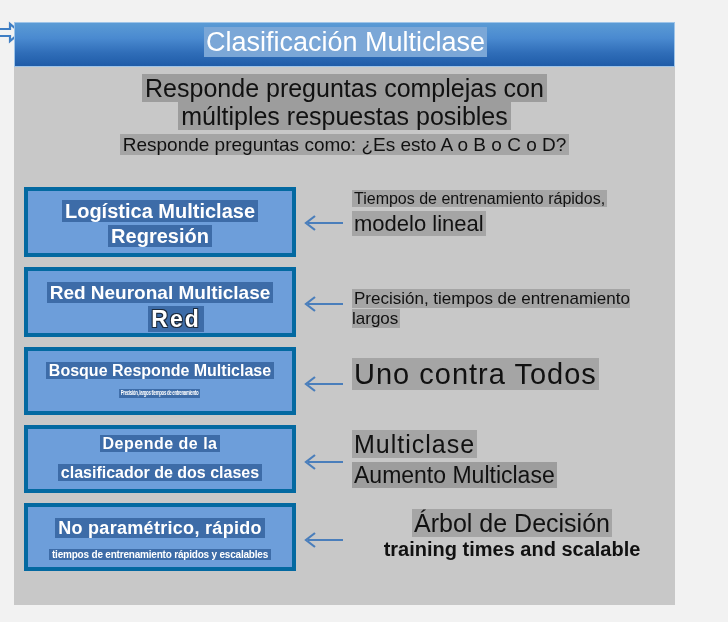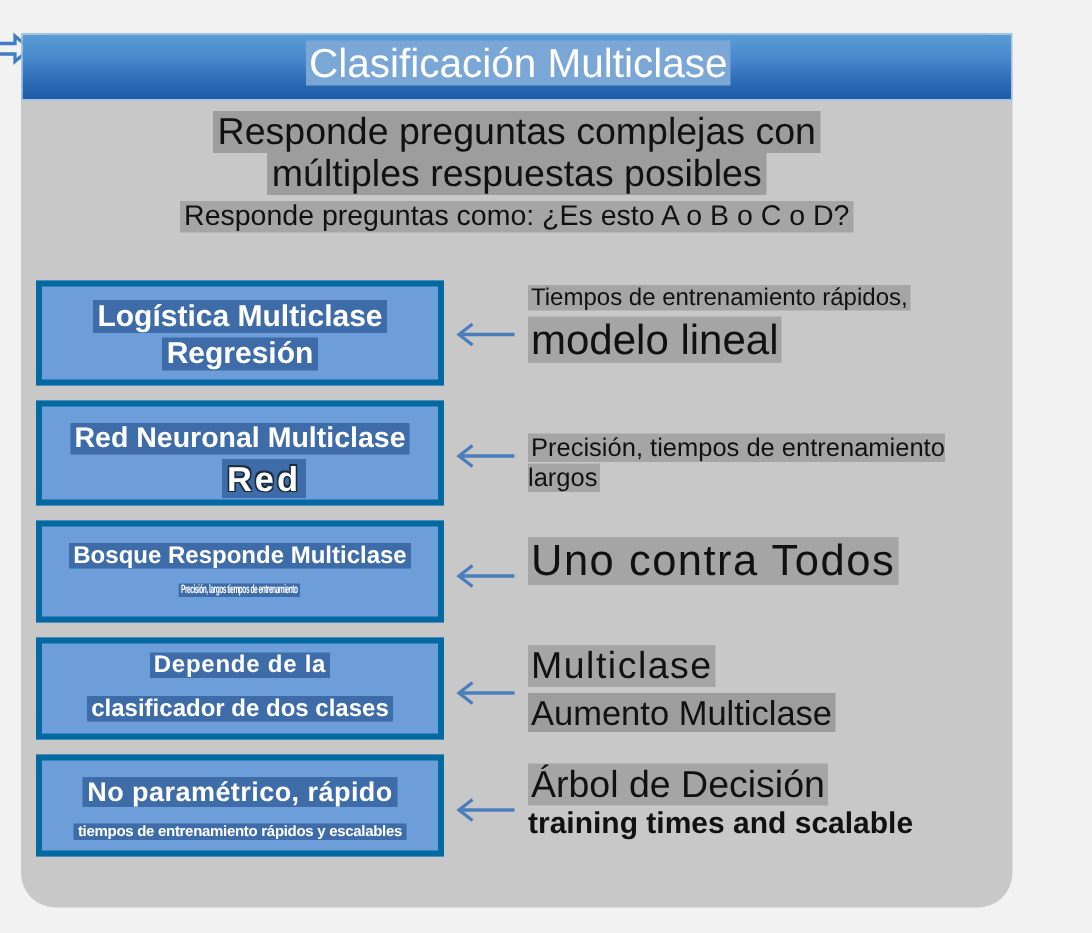--- a/index.html
+++ b/index.html
@@ -6,21 +6,20 @@
   body{
     width:728px;height:622px;
     background:#f2f2f2;
     font-family:"Liberation Sans", sans-serif;
     overflow:hidden;
     position:relative;
   }
   #slide{
     position:absolute;left:14px;top:22px;width:661px;height:583px;
     background:#c8c8c8;
-    border-radius:23px;
   }
   
   #header{
     position:absolute;left:0;top:0;width:661px;height:45px;
     background:linear-gradient(to bottom,#5b9bd5 0%,#4a8ad0 35%,#2f6db8 70%,#1f5ca8 100%);
     border:1px solid #9ec4e8;
     box-sizing:border-box;
   }
   #header-title{
     position:absolute;left:0;top:4px;width:661px;
@@ -73,21 +72,21 @@
   .side .hl2{background:#9d9d9d;padding:0 2px;}
 
   
   #row1{top:165px;}
   #row1 .bluebox{top:0;height:70px;padding-top:9px;}
   #row1 .bb-l1{font-size:20px;}
   #row1 .bb-l2{font-size:20px;margin-top:2px;}
   #row1 .arrow{left:288px;top:27px;}
   #row1 .side{top:3px;}
   #row1 .s1{font-size:16px;}
-  #row1 .s2{font-size:28px;margin-top:3px;}
+  #row1 .s2{font-size:22px;margin-top:3px;}
 
   #row2{top:245px;}
   #row2 .bluebox{top:0;height:70px;padding-top:11px;}
   #row2 .bb-l1{font-size:19px;}
   #row2 .bb-l2{font-size:23px;margin-top:3px;padding-left:32px;}
   #row2 .bb-l2 b{
      font-weight:bold;letter-spacing:2px;
      text-shadow:-1px -1px 0 #1c2b3d,1px -1px 0 #1c2b3d,-1px 1px 0 #1c2b3d,1px 1px 0 #1c2b3d;
   }
   #row2 .arrow{left:288px;top:28px;}
@@ -110,21 +109,21 @@
   #row4 .arrow{left:288px;top:28px;}
   #row4 .side{top:5px;}
   #row4 .s1{font-size:25px;letter-spacing:1px;}
   #row4 .s2{font-size:23px;margin-top:3px;}
 
   #row5{top:481px;}
   #row5 .bluebox{top:0;height:68px;padding-top:11px;}
   #row5 .bb-l1{font-size:18px;letter-spacing:.3px;}
   #row5 .bb-l2{font-size:10px;margin-top:10px;letter-spacing:-0.2px;}
   #row5 .arrow{left:288px;top:28px;}
-  #row5 .side{top:6px;}
+  #row5 .side{top:6px;text-align:center;}
   #row5 .s1{font-size:25px;}
   #row5 .s2{font-size:20px;font-weight:bold;margin-top:0px;}
 </style>
 </head>
 <body>
 
 <div id="left-arrow">
   <svg width="26" height="26" viewBox="0 0 26 26">
     <path d="M1 9 H14 V4 L24 12.5 L14 21 V16 H1 Z" fill="none" stroke="#3f7ec4" stroke-width="2.2"></path>
   </svg>

